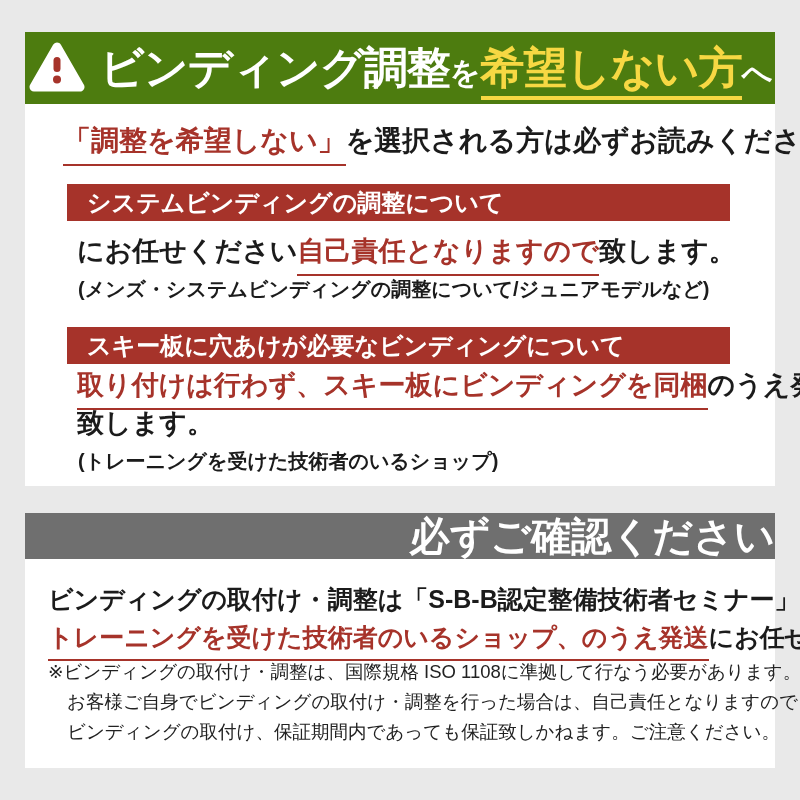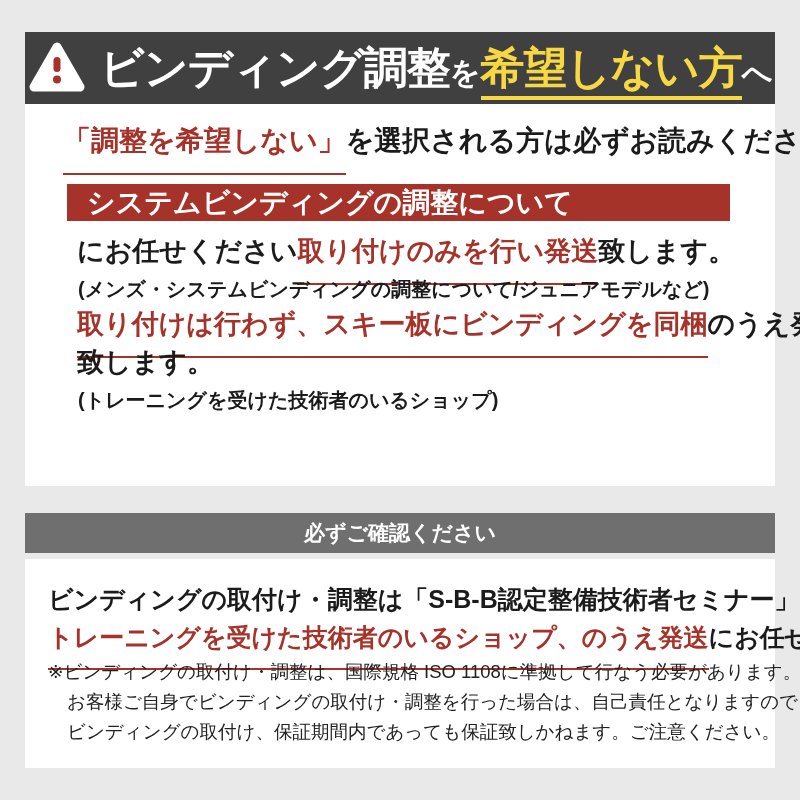--- a/index.html
+++ b/index.html
@@ -8,56 +8,56 @@
     background:#E9E9E9;
     font-family:"Liberation Sans","DejaVu Sans",sans-serif;
     color:#1B1B1B;
     -webkit-font-smoothing:antialiased;
   }
   .page{position:relative;width:800px;height:800px;background:#E9E9E9;overflow:hidden;}
 
   
   .main-banner{
     position:absolute;left:25px;top:32px;width:750px;height:72px;
-    background:#404040;
+    background:#4d7c0f;
     display:flex;align-items:center;justify-content:center;
   }
   .main-banner .warn-icon{width:58px;height:52px;margin-right:14px;flex:0 0 auto;}
   .title-text{white-space:nowrap;font-weight:bold;color:#FFFFFF;line-height:1;}
   .title-big{font-size:44px;letter-spacing:-1px;}
   .title-small{font-size:30px;}
   .title-hl{
     color:#F7D843;font-size:44px;letter-spacing:-1px;
     border-bottom:4px solid #F7D843;padding-bottom:4px;
   }
 
   
   .box1{
     position:absolute;left:25px;top:104px;width:750px;height:382px;
     background:#FFFFFF;box-sizing:border-box;padding-top:16px;
   }
   .intro-line{margin:2px 0 0 38px;font-size:28px;font-weight:bold;white-space:nowrap;}
   .red-ul{
-    color:#A6332A;border-bottom:2px solid #A6332A;padding-bottom:17px;
+    color:#A6332A;border-bottom:2px solid #A6332A;padding-bottom:8px;
   }
   .section-heading{
     margin:24px 0 0 42px;width:643px;height:37px;line-height:37px;
     padding-left:20px;background:#A6332A;color:#FFFFFF;
-    font-size:28px;font-weight:bold;white-space:nowrap;overflow:hidden;
+    font-size:24px;font-weight:bold;white-space:nowrap;overflow:hidden;
   }
   .body-line{margin:13px 0 0 52px;font-size:27px;font-weight:bold;white-space:nowrap;line-height:34px;}
   .body-line.tight{margin-top:4px;}
   .paren-note{margin:8px 0 0 53px;font-size:20px;font-weight:bold;color:#1B1B1B;white-space:nowrap;}
 
   
   .gray-banner{
-    position:absolute;left:25px;top:513px;width:750px;height:40px;
+    position:absolute;left:25px;top:513px;width:750px;height:46px;
     background:#6F6F6F;color:#FFFFFF;
-    display:flex;align-items:center;justify-content:center;
-    font-size:21px;font-weight:bold;
+    display:flex;align-items:center;justify-content:flex-end;
+    font-size:40px;font-weight:bold;
   }
 
   
   .box2{
     position:absolute;left:25px;top:559px;width:750px;height:209px;
     background:#FFFFFF;box-sizing:border-box;padding:22px 0 0 23px;
   }
   .confirm-line{font-size:25px;font-weight:bold;white-space:nowrap;line-height:36px;}
   .confirm-line + .confirm-line{margin-top:2px;}
   .notes{margin-top:2px;font-size:18.5px;line-height:30px;color:#222222;}
@@ -75,23 +75,24 @@
       <rect x="25.5" y="15" width="7" height="15" rx="3.5" fill="#A6332A"></rect>
       <circle cx="29" cy="37.5" r="4" fill="#A6332A"></circle>
     </svg>
     <div class="title-text"><span class="title-big">ビンディング調整</span><span class="title-small">を</span><span class="title-hl">希望しない方</span><span class="title-small">へ</span></div>
   </div>
 
   <div class="box1">
     <div class="intro-line"><span class="red-ul">「調整を希望しない」</span><span>を選択される方は必ずお読みください。</span></div>
 
     <div class="section-heading">システムビンディングの調整について</div>
-    <div class="body-line"><span>にお任せください</span><span class="red-ul">取り付けのみを行い発送</span><span>致します。</span></div>
+    <div class="body-line"><span>にお任せください</span><span class="red-ul">自己責任となりますので</span><span>致します。</span></div>
     <div class="paren-note">(メンズ・システムビンディングの調整について/ジュニアモデルなど)</div>
 
+    <div class="section-heading">スキー板に穴あけが必要なビンディングについて</div>
     <div class="body-line tight"><span class="red-ul">取り付けは行わず、スキー板にビンディングを同梱</span><span>のうえ発送</span></div>
     <div class="body-line tight">致します。</div>
     <div class="paren-note">(トレーニングを受けた技術者のいるショップ)</div>
   </div>
 
   <div class="gray-banner">
     <span>必ずご確認ください</span>
   </div>
 
   <div class="box2">

